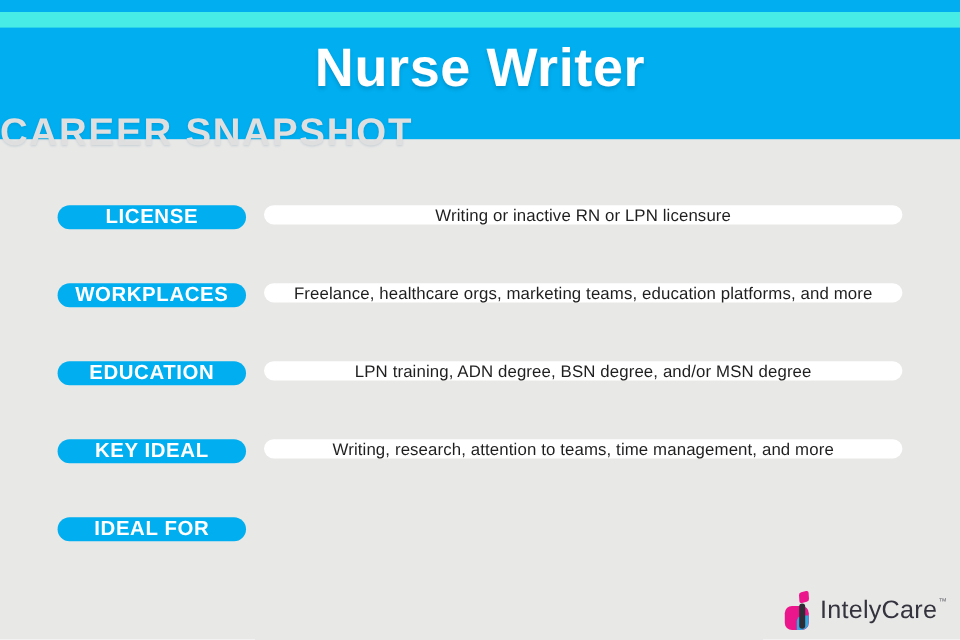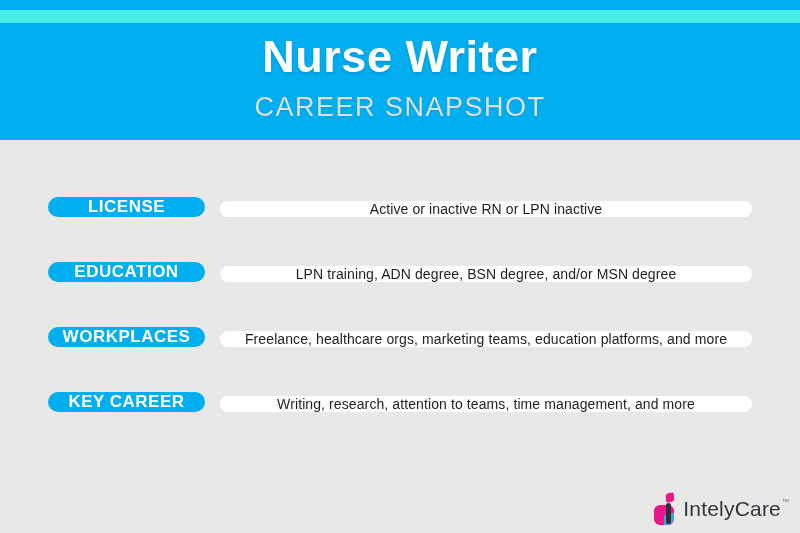--- a/index.html
+++ b/index.html
@@ -15,47 +15,46 @@
   html,body{margin:0;padding:0;}
   .canvas{
     position:relative;
     width:800px;height:533px;
     background:var(--background-gray);
     overflow:hidden;
     font-family:"Liberation Sans", sans-serif;
   }
   
   .header{
-    position:absolute;top:0;left:0;width:800px;height:140px;
+    position:absolute;top:0;left:0;width:800px;height:116px;
     background:var(--accent-blue);
   }
   .header-stripe{
     position:absolute;top:10px;left:0;width:800px;height:13px;
     background:var(--stripe-turquoise);
   }
   .header-title{
     position:absolute;top:31px;left:0;width:800px;
     text-align:center;
     font-size:45px;font-weight:bold;color:#FFFFFF;
     letter-spacing:0.5px;
     text-shadow:0 2px 3px rgba(0,70,110,0.22);
   }
   .header-subtitle{
     position:absolute;top:92px;left:0;width:800px;
-    text-align:center;
-    font-size:27px;font-weight:normal;color:var(--subtitle-gray);
+    font-size:32px;font-weight:bold;color:var(--subtitle-gray);
     letter-spacing:1.5px;
     text-shadow:0 1px 2px rgba(0,70,110,0.15);
   }
   
   .rows{
     position:absolute;top:171px;left:48px;width:704px;
   }
   .row{
-    display:flex;align-items:flex-end;
+    display:flex;align-items:flex-start;
     height:46px;margin-bottom:19px;
   }
   .row-pill{
     flex:0 0 157px;width:157px;
     background:var(--accent-blue);
     border-radius:23px;
     display:flex;align-items:center;justify-content:center;
     color:#FFFFFF;font-size:17px;font-weight:bold;letter-spacing:0.5px;
   }
   .row-box{
@@ -106,35 +105,36 @@
 
   <div class="header">
     <div class="header-stripe"></div>
     <div class="header-title">Nurse Writer</div>
     <div class="header-subtitle">CAREER SNAPSHOT</div>
   </div>
 
   <div class="rows">
     <div class="row">
       <div class="row-pill">LICENSE</div>
-      <div class="row-box">Active or inactive RN or LPN inactive</div>
+      <div class="row-box">Writing or inactive RN or LPN licensure</div>
+    </div>
+    <div class="row">
+      <div class="row-pill">WORKPLACES</div>
+      <div class="row-box">Freelance, healthcare orgs, marketing teams, education platforms, and more</div>
     </div>
     <div class="row">
       <div class="row-pill">EDUCATION</div>
       <div class="row-box">LPN training, ADN degree, BSN degree, and/or MSN degree</div>
     </div>
     <div class="row">
-      <div class="row-pill">WORKPLACES</div>
-      <div class="row-box">Freelance, healthcare orgs, marketing teams, education platforms, and more</div>
-    </div>
-    <div class="row">
-      <div class="row-pill">KEY CAREER</div>
+      <div class="row-pill">KEY IDEAL</div>
       <div class="row-box">Writing, research, attention to teams, time management, and more</div>
     </div>
     <div class="row">
+      <div class="row-pill">IDEAL FOR</div>
     </div>
   </div>
 
   <div class="logo">
     <div class="logo-mark">
       <span class="logo-dot"></span>
       <span class="logo-body">
         <span class="logo-blue"></span>
       </span>
       <span class="logo-stem"></span>

